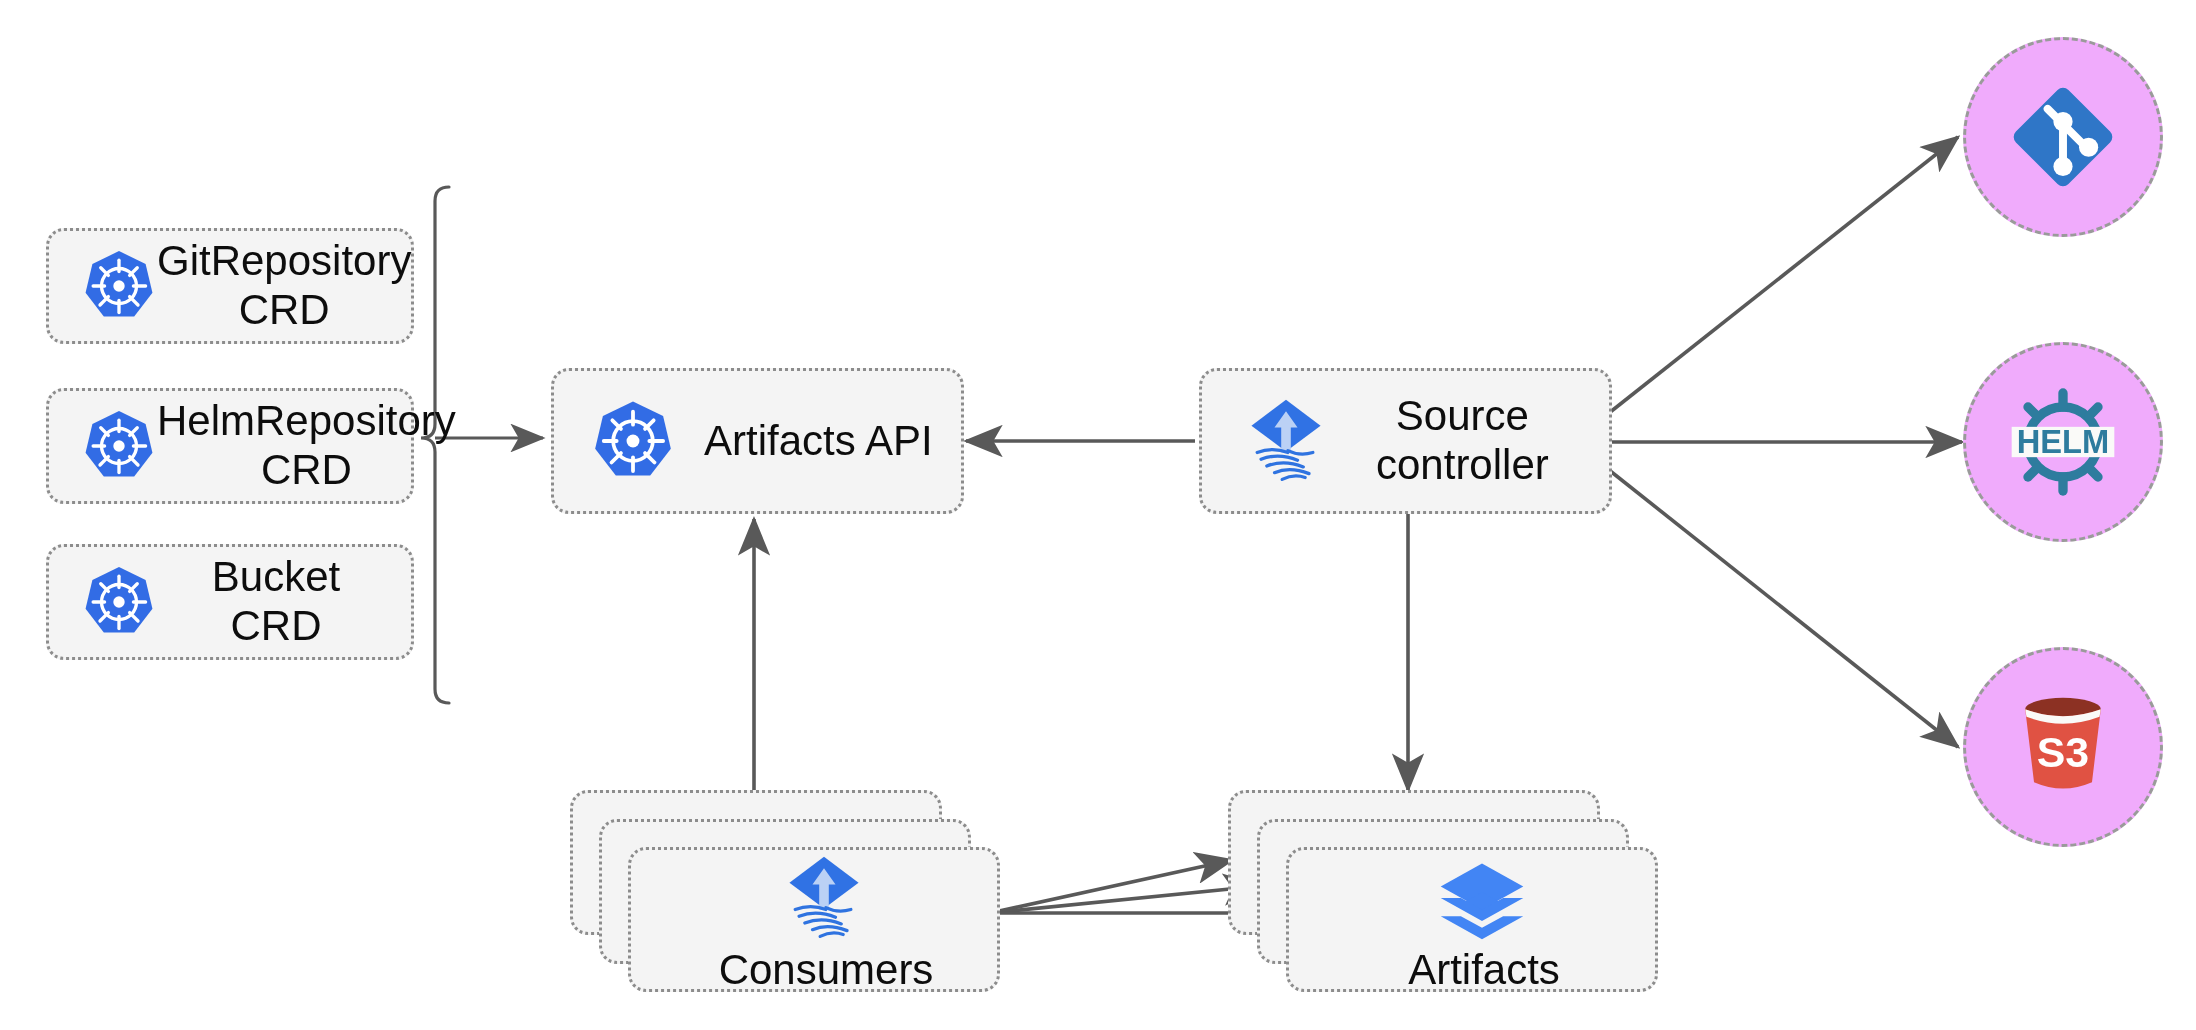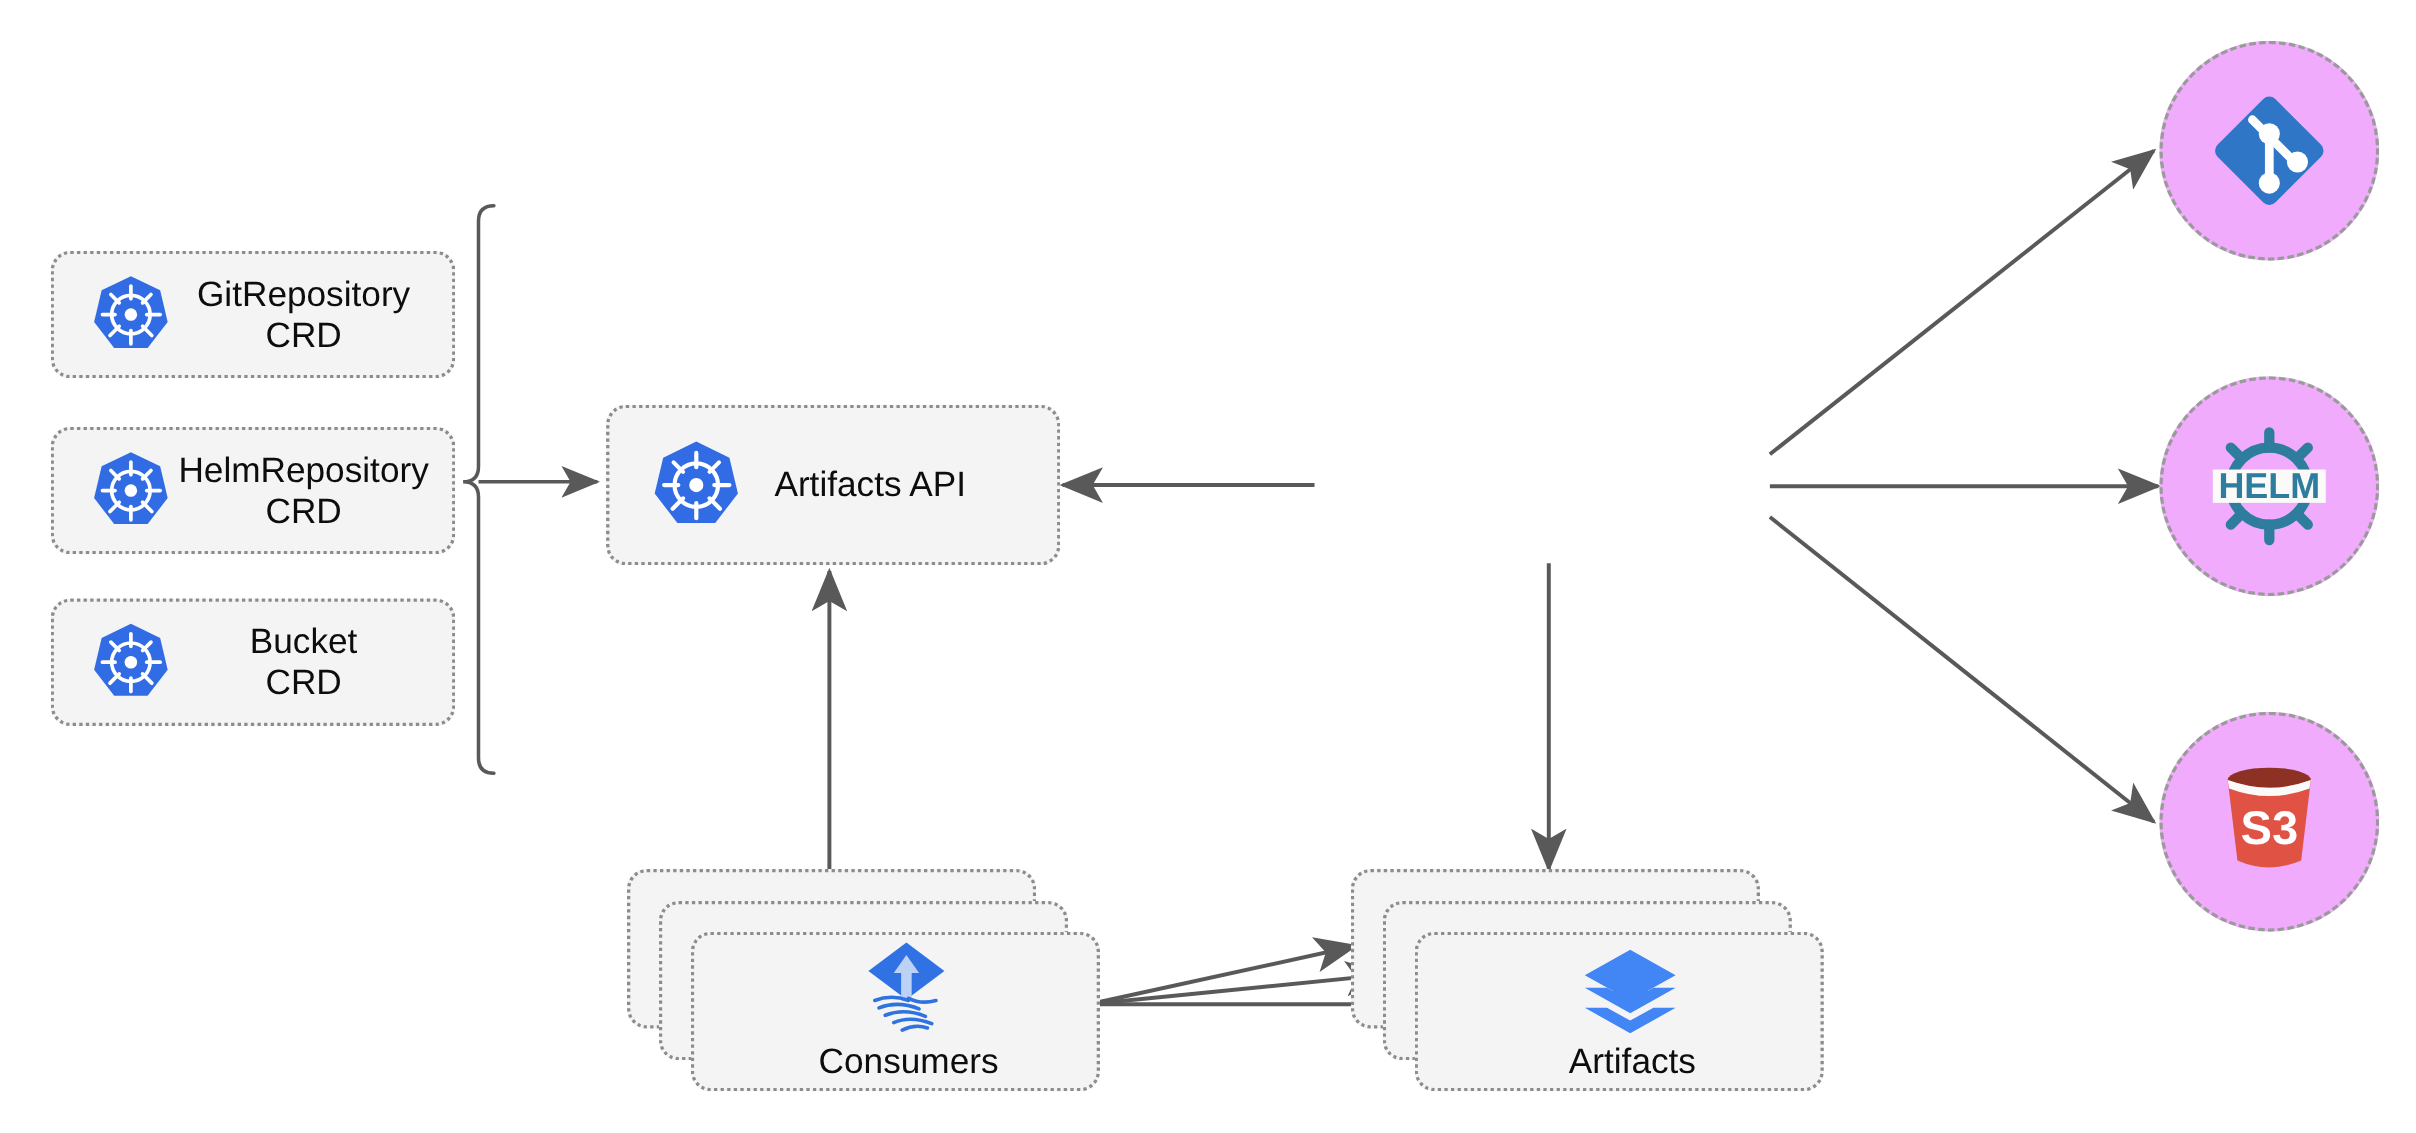--- a/index.html
+++ b/index.html
@@ -35,21 +35,21 @@
     background: #f4f4f4;
     border: 3px dotted #8c8c8c;
     border-radius: 18px;
     display: flex;
     flex-direction: row;
     align-items: center;
     justify-content: flex-start;
   }
   .card-label {
     color: #0d0d0d;
-    font-size: 32px;
+    font-size: 42px;
     line-height: 1.16;
     text-align: center;
     white-space: pre-line;
   }
   .crd-card {
     padding-left: 26px;
   }
   .crd-card .card-label {
     flex: 1;
     text-align: center;
@@ -205,20 +205,38 @@
         <line x1="26" y1="26" x2="36" y2="36"></line>
         <line x1="64" y1="64" x2="75" y2="75"></line>
         <line x1="74" y1="26" x2="64" y2="36"></line>
         <line x1="36" y1="64" x2="25" y2="75"></line>
       </g>
       <circle cx="50" cy="50" r="7.5" fill="#ffffff"></circle>
     </svg>
     <span class="card-label" style="margin-left:28px;">Artifacts API</span>
   </div>
 
+  <div class="card" style="left:1199px; top:368px; width:413px; height:146px;">
+    <svg class="icon icon-flux" viewBox="0 0 100 100" style="margin-left:36px;">
+      <polygon points="50,7 86,34 50,61 14,34" fill="#3072E4"></polygon>
+      <g fill="#BBD1F5">
+        <polygon points="50,19 62,36 55,36 55,62 45,62 45,36 38,36"></polygon>
+      </g>
+      <g stroke="#2F73E0" stroke-width="3.4" fill="none" stroke-linecap="round">
+        <path d="M20,62 Q36,56 52,62"></path>
+        <path d="M24,69 Q42,62 62,70"></path>
+        <path d="M30,76 Q48,69 68,77"></path>
+        <path d="M38,83 Q54,76 74,84"></path>
+        <path d="M52,60 Q64,66 78,62"></path>
+        <path d="M46,90 Q58,84 70,88"></path>
+      </g>
+    </svg>
+    <span class="card-label" style="margin-left:42px;">Source
+controller</span>
+  </div>
 
   <div class="stack" style="left:570px; top:790px; width:430px; height:200px;">
     <div class="stack-sheet" style="left:0px; top:0px; width:372px; height:145px;"></div>
     <div class="stack-sheet" style="left:29px; top:29px; width:372px; height:145px;"></div>
     <div class="stack-front" style="left:58px; top:57px; width:372px; height:145px;">
       <svg class="icon icon-flux" viewBox="0 0 100 100" style="margin-left:20px;">
         <polygon points="50,7 86,34 50,61 14,34" fill="#3072E4"></polygon>
         <g fill="#BBD1F5">
           <polygon points="50,19 62,36 55,36 55,62 45,62 45,36 38,36"></polygon>
         </g>

